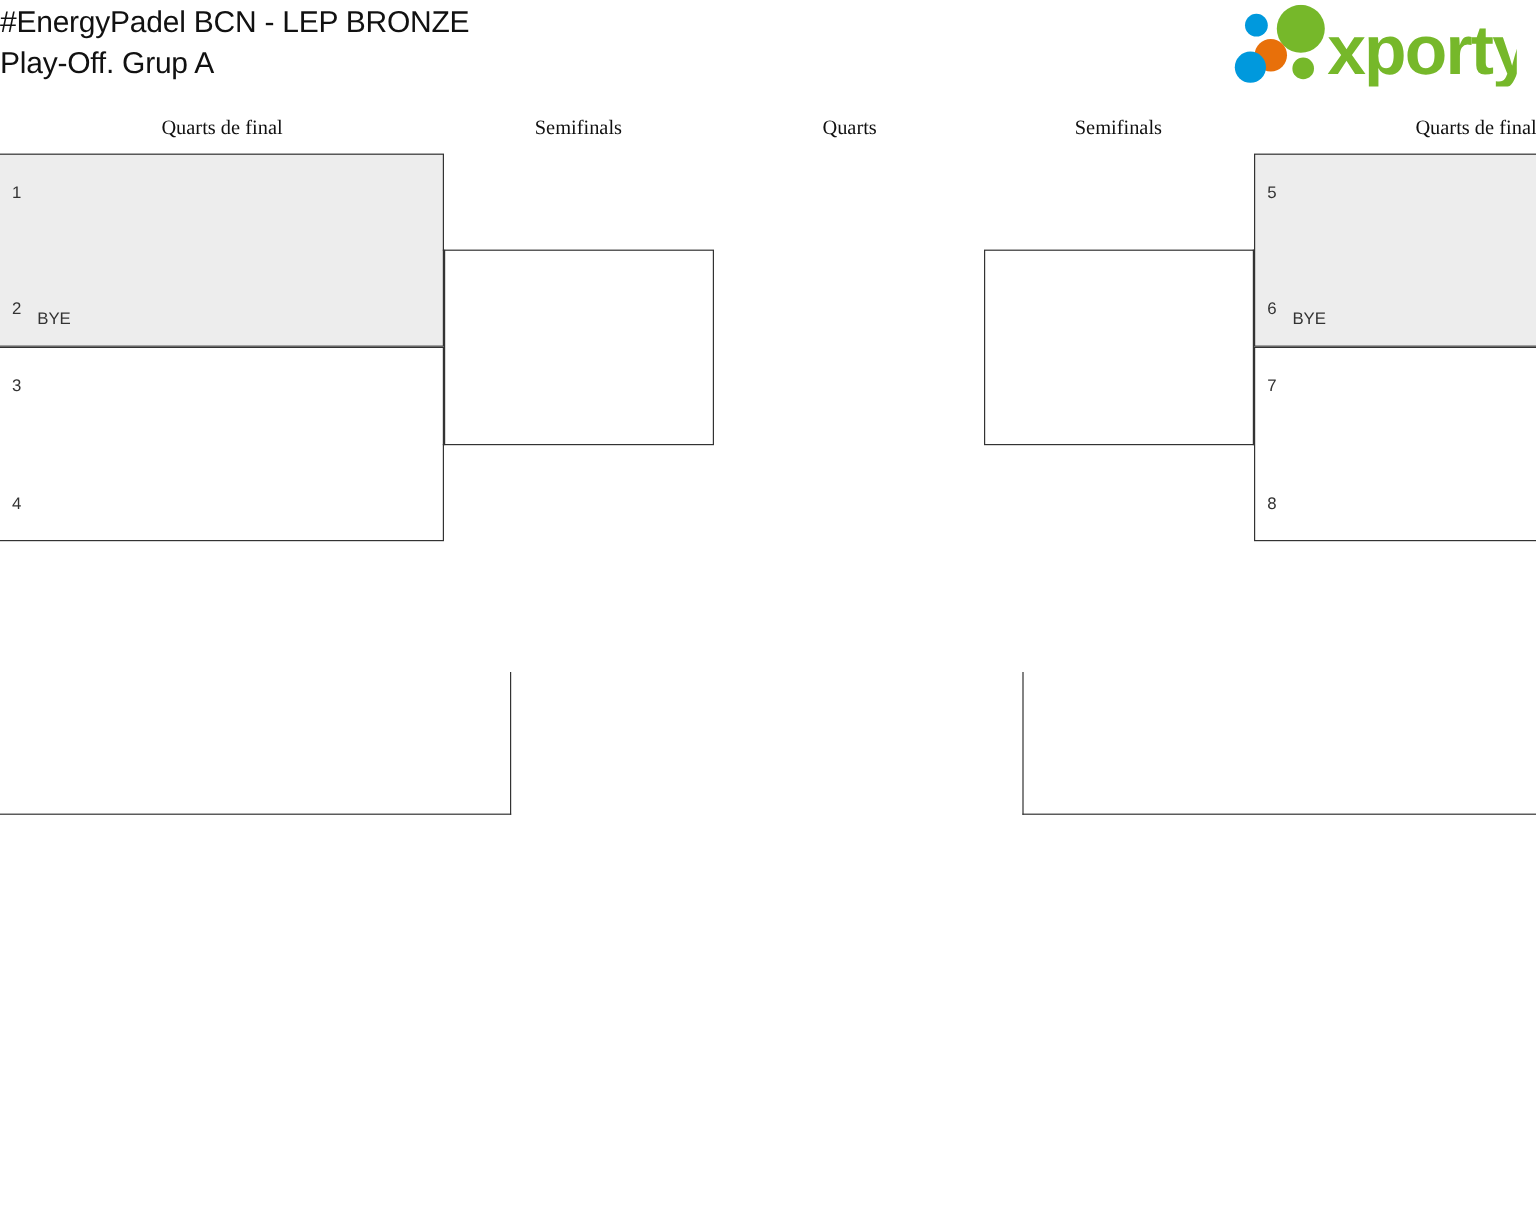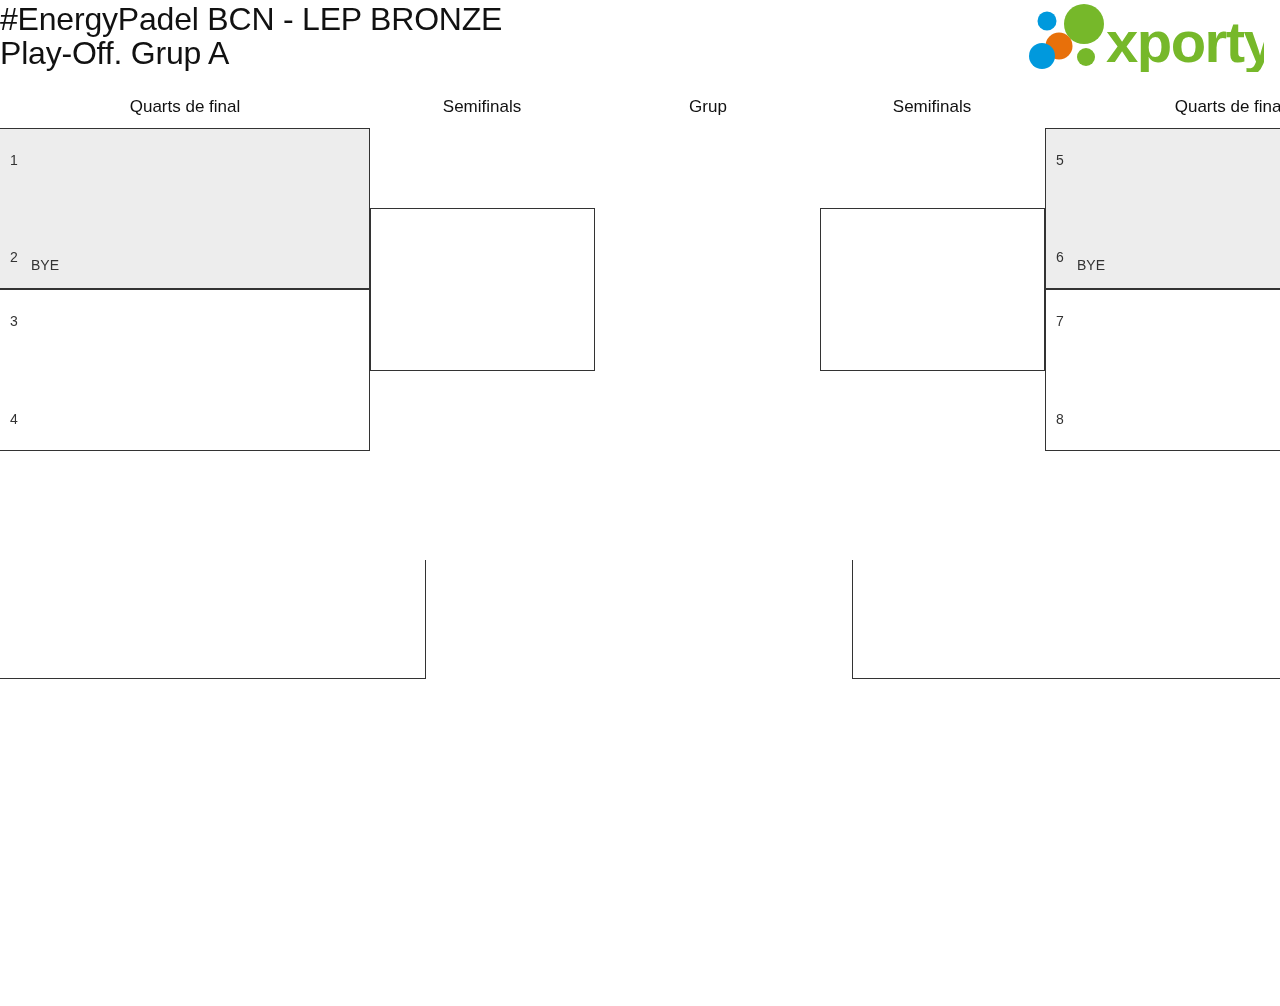--- a/index.html
+++ b/index.html
@@ -16,21 +16,21 @@
     font-family: "Liberation Sans", sans-serif;
     color: #1a1a1a;
     -webkit-font-smoothing: antialiased;
   }
 
   
   #page-title {
     position: absolute;
     left: 0px;
     top: 2px;
-    font-size: 32px;
+    font-size: 25px;
     line-height: 34px;
     font-weight: 400;
     color: #111111;
     letter-spacing: -0.2px;
     white-space: pre;
   }
 
   #brand-logo {
     position: absolute;
     right: 16px;
@@ -43,21 +43,21 @@
   
   .round-header {
     position: absolute;
     top: 96px;
     font-size: 17px;
     line-height: 22px;
     font-weight: 400;
     color: #111111;
     white-space: nowrap;
   }
-  .rh-center { transform: translateX(-50%); }
+  .rh-center { transform: translateX(-50%); font-family: Liberation Serif, serif; }
 
   
   .match-box {
     position: absolute;
     box-sizing: border-box;
     border: 1px solid #333333;
     background: #ffffff;
   }
   .match-box.shaded { background: #ededed; }
 
@@ -129,21 +129,21 @@
     <circle cx="62" cy="53" r="9" fill="#76b82a"></circle>
 
     <text x="82" y="58" font-family="Liberation Sans, sans-serif" font-size="58" font-weight="bold" fill="#76b82a" letter-spacing="-1.5">xporty</text>
   </svg>
 </div>
 
 <div class="round-header rh-center" style="left:185px;">Quarts de final</div>
 
 <div class="round-header rh-center" style="left:482px;">Semifinals</div>
 
-<div class="round-header rh-center" style="left:708px;">Grup</div>
+<div class="round-header rh-center" style="left:708px;">Quarts</div>
 
 <div class="round-header rh-center" style="left:932px;">Semifinals</div>
 
 <div class="round-header rh-center" style="left:1230px;">Quarts de final</div>
 
 <div class="match-box shaded clip-left" style="left:-1px; top:128px; width:371px; height:161px;">
   <div class="slot slot-top">
     <span class="seed">1</span>
     <span class="pname"></span>
   </div>

